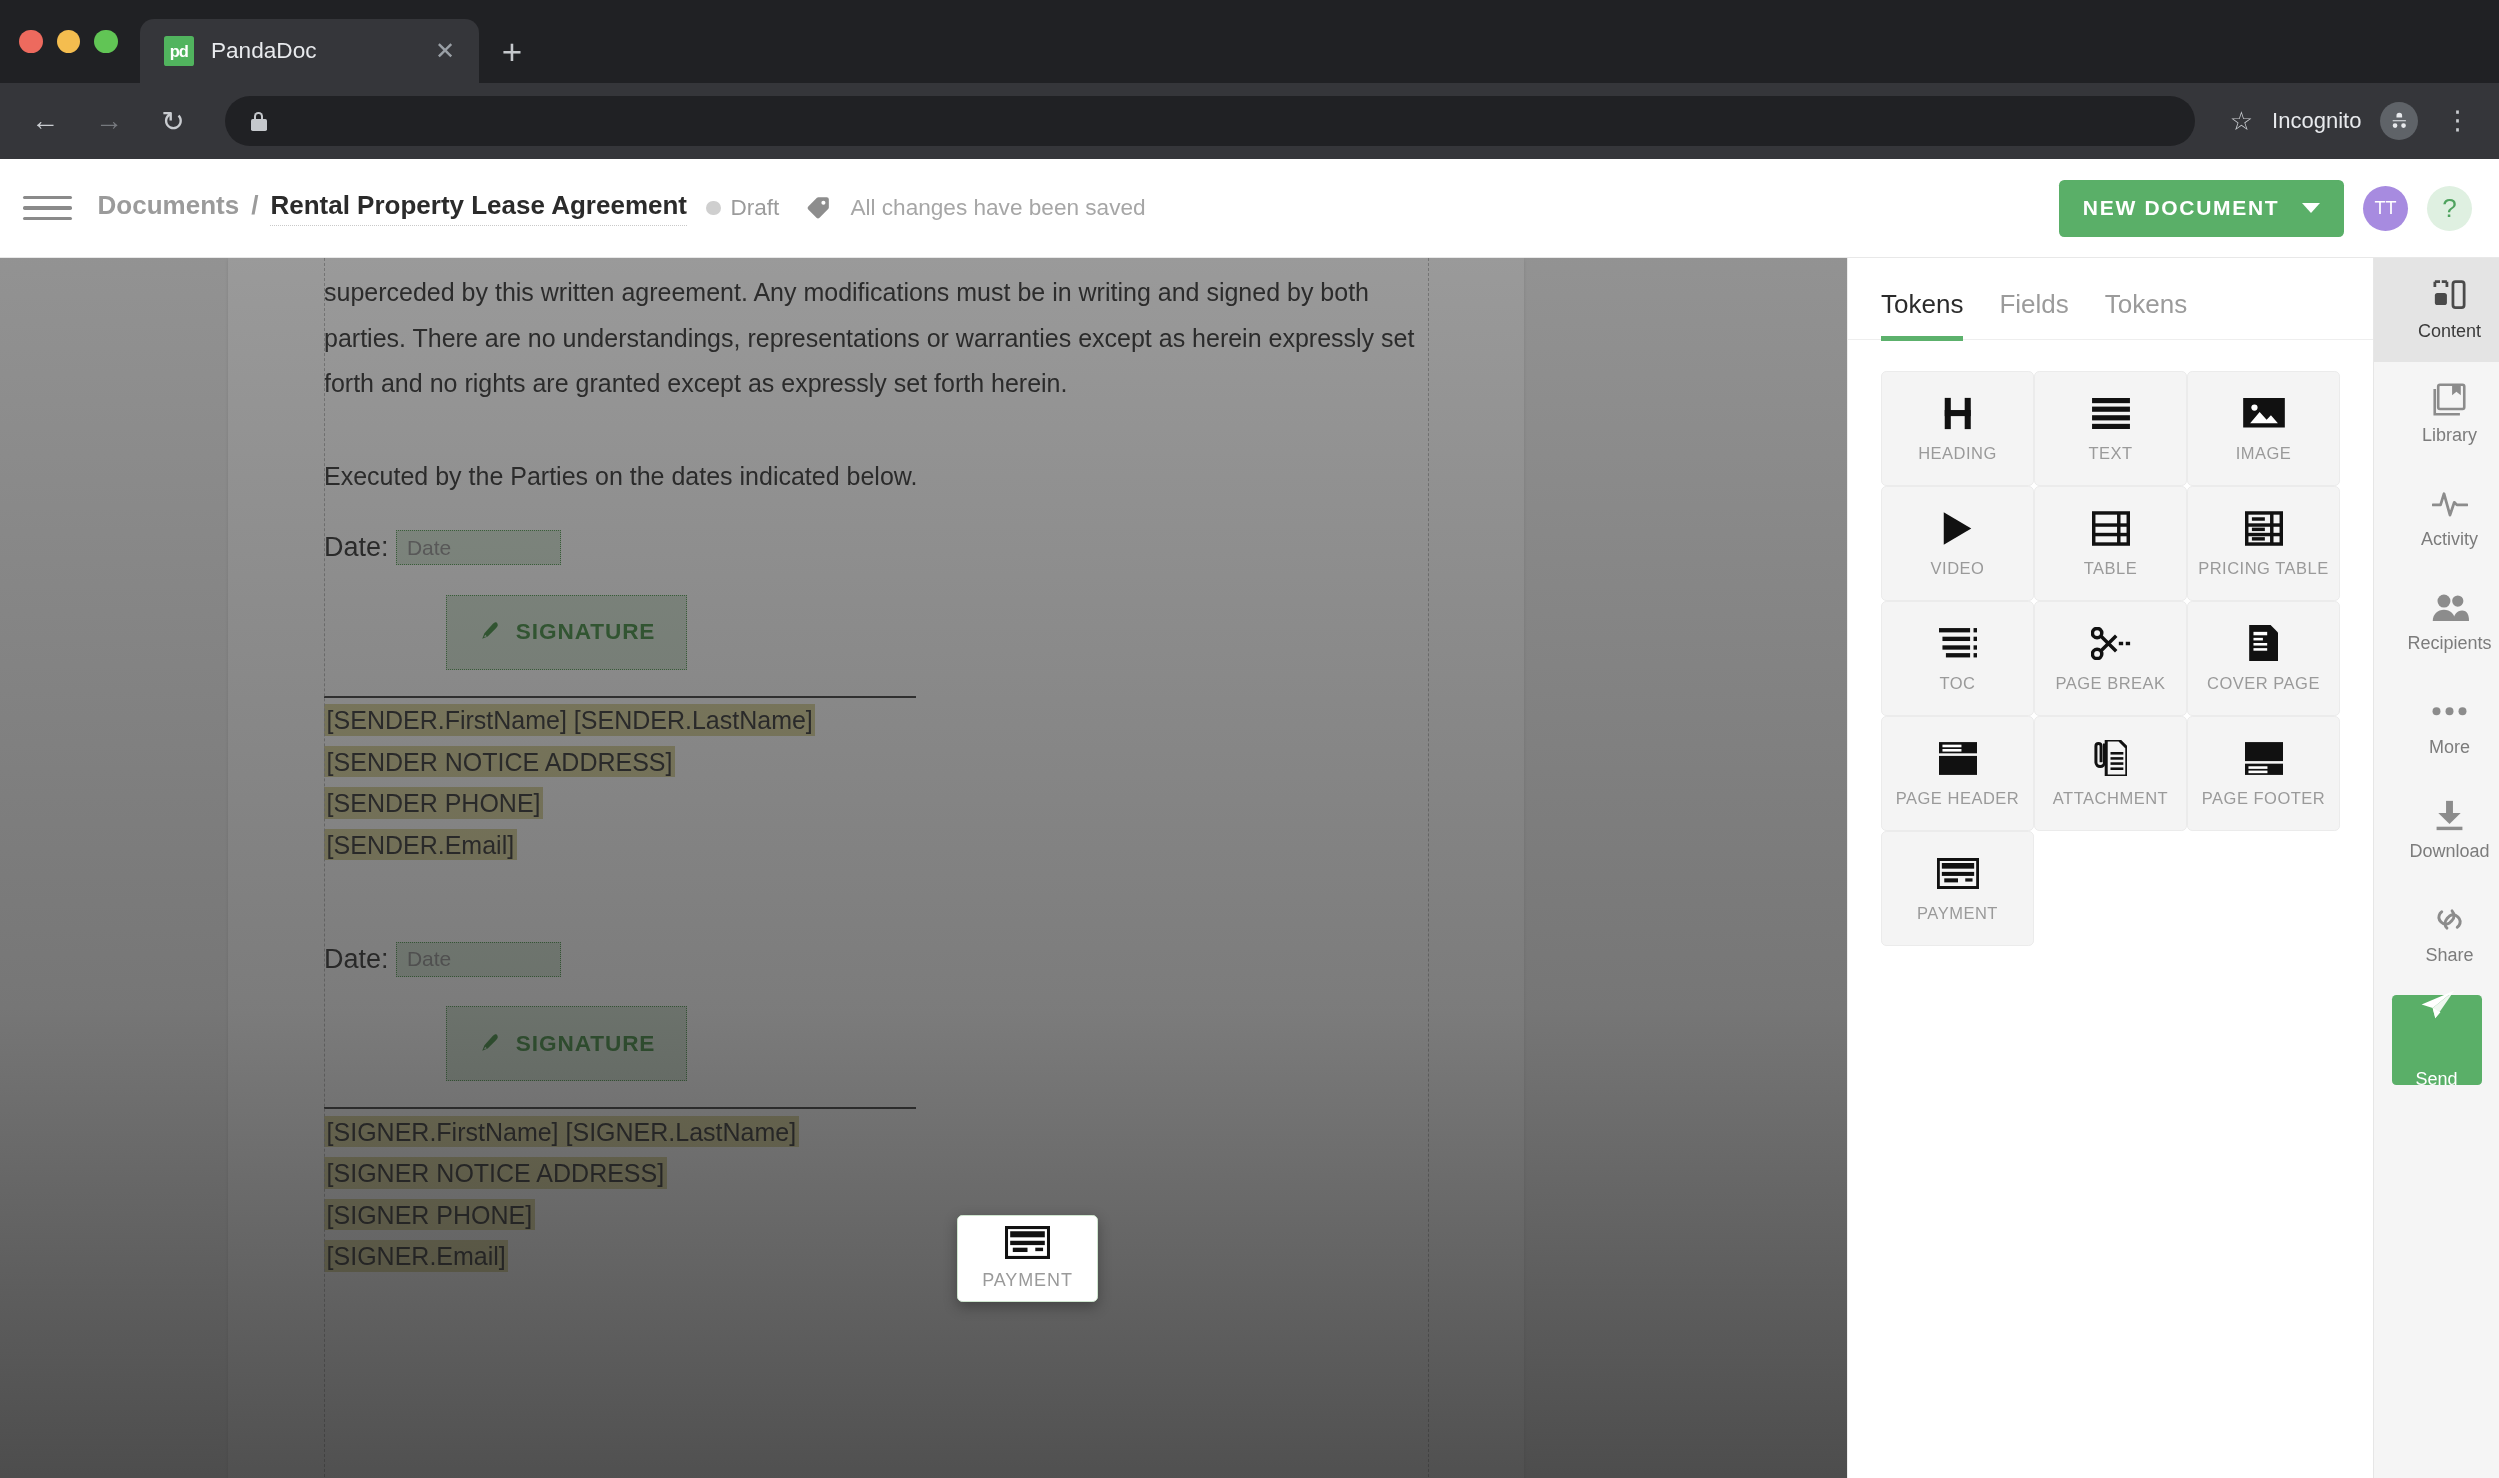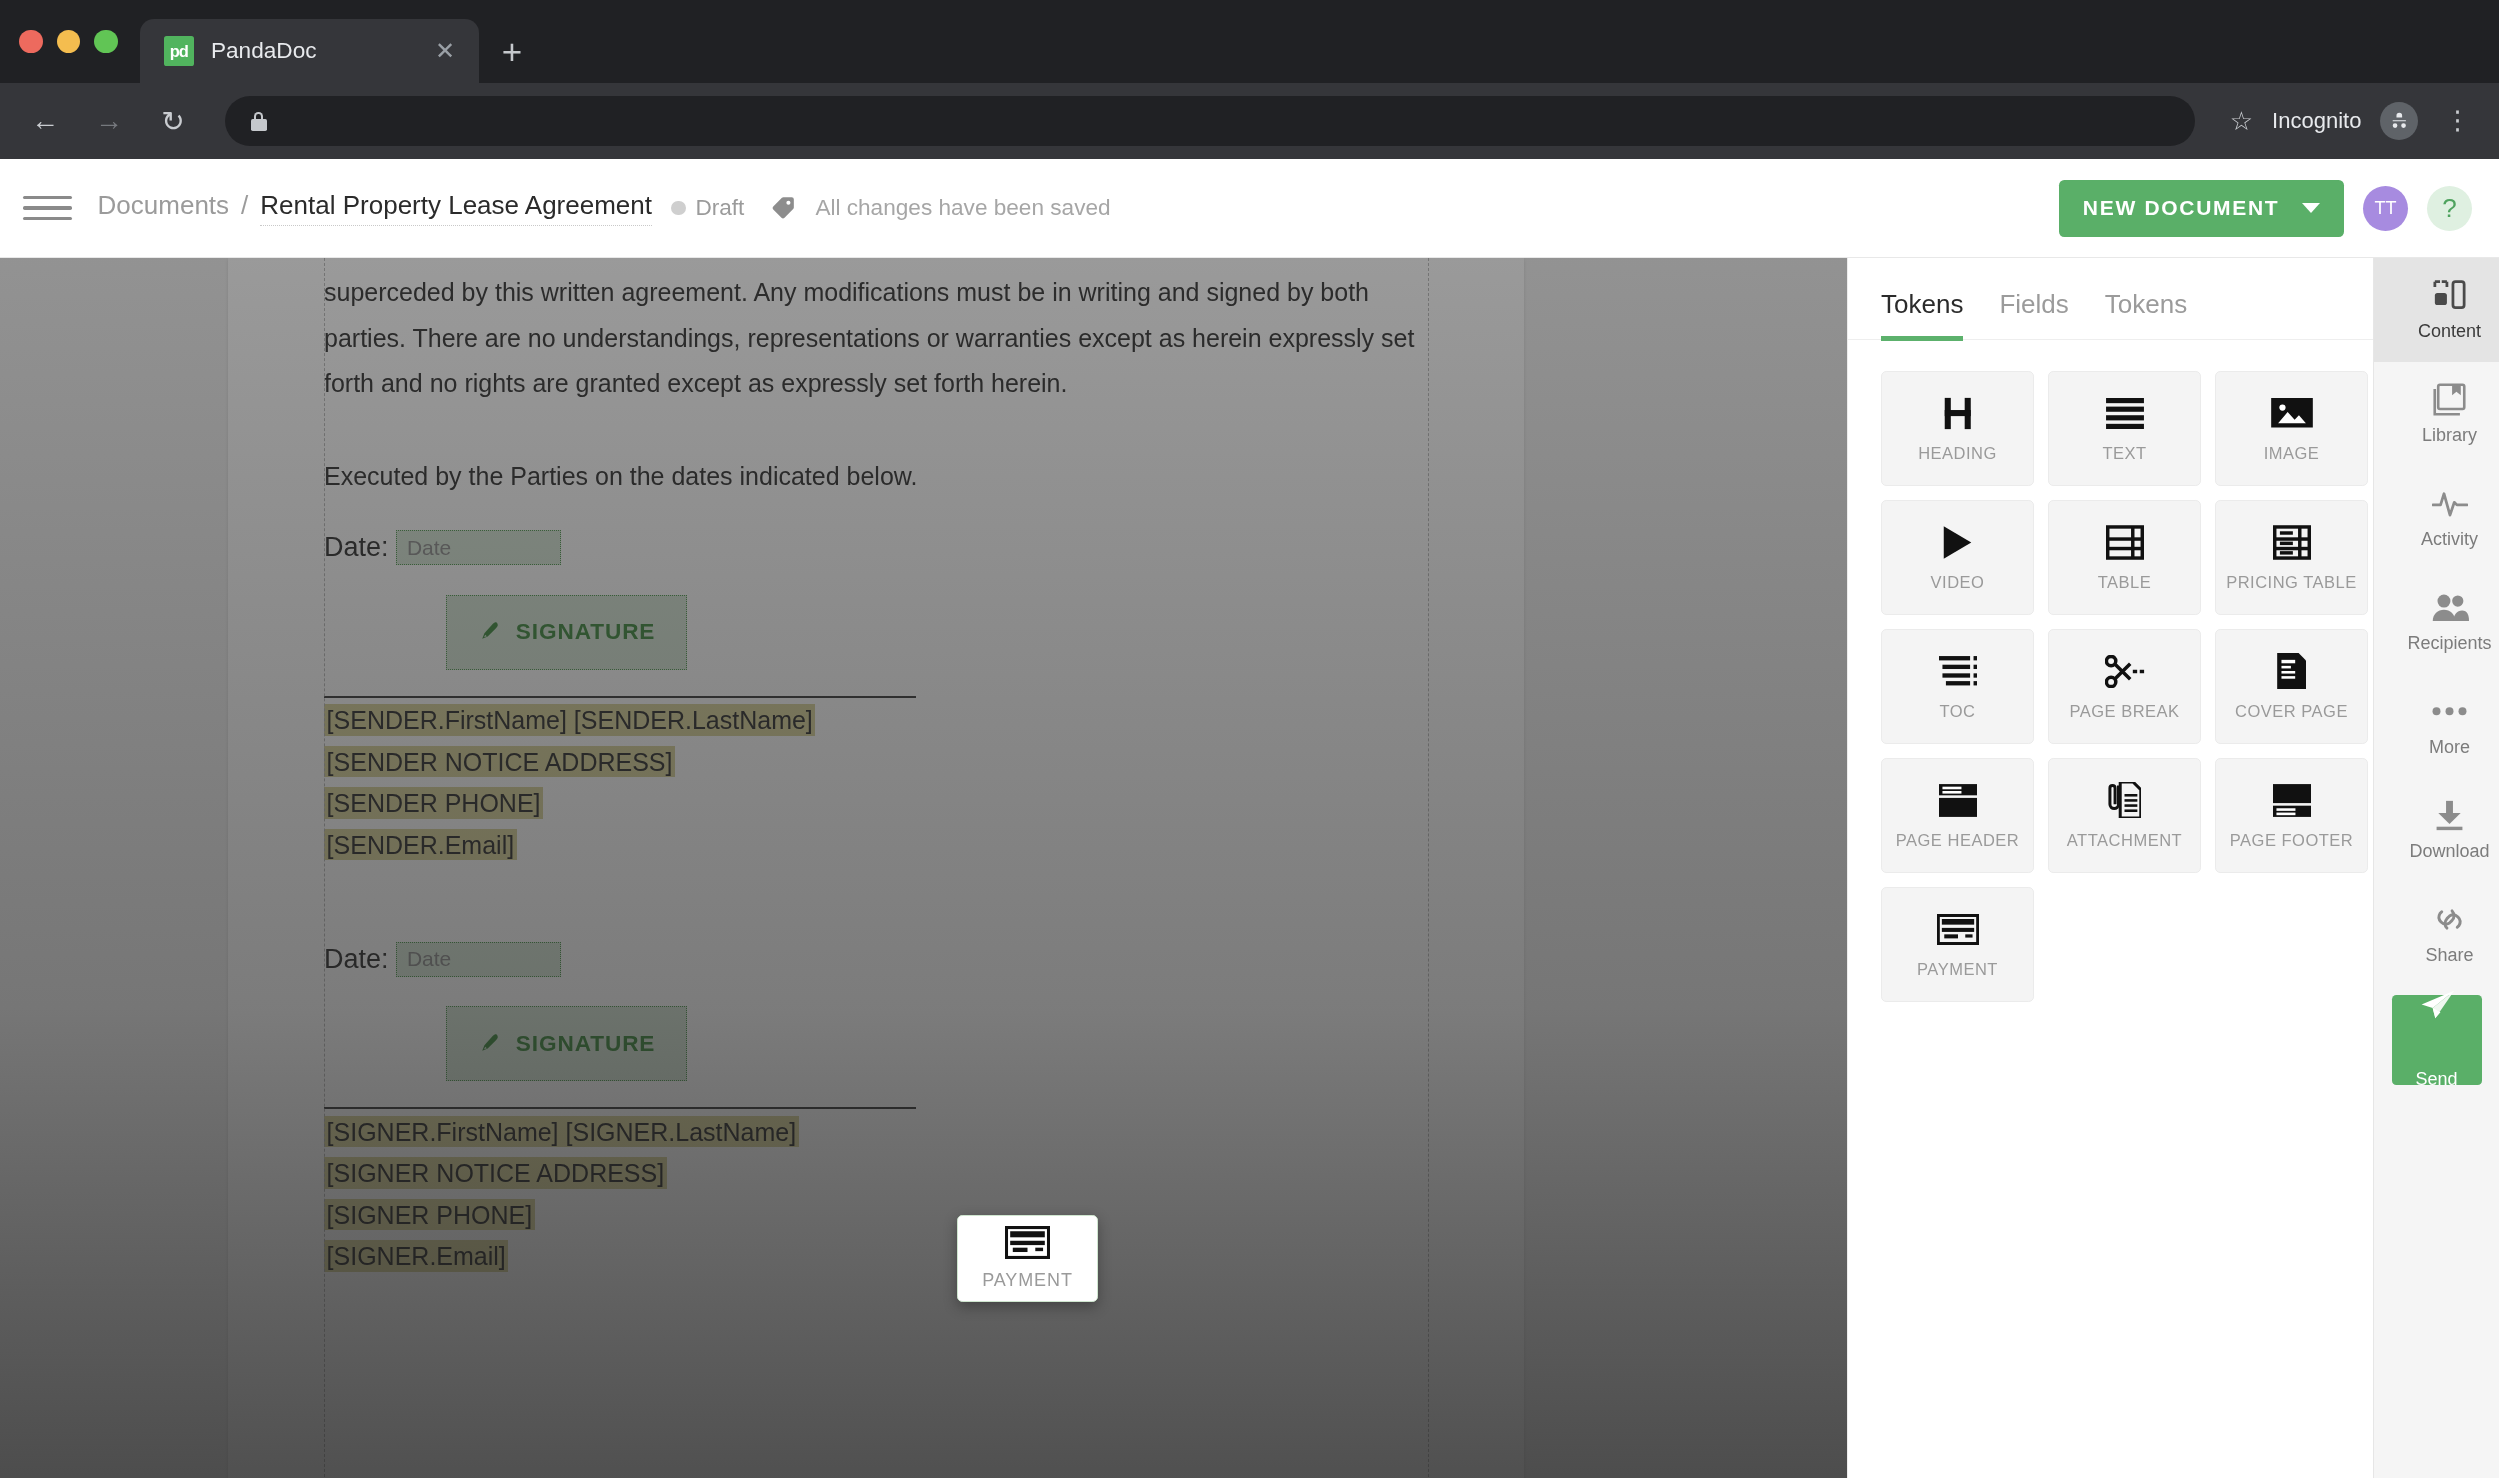--- a/index.html
+++ b/index.html
@@ -67,21 +67,21 @@
   }
   .menu-dots { color: #C9CCD0; font-size: 26px; line-height: 0.6; cursor: pointer; padding: 0 7px; }
 
   
   .app-header {
     height: 99px; background: #fff; display: flex; align-items: center;
     padding: 0 28px 0 22.6px; border-bottom: 0.9px solid #e8e8e8; position: relative; z-index: 40;
   }
   .hamburger { width: 49px; display: flex; flex-direction: column; gap: 7px; cursor: pointer; margin-right: 26px; }
   .hamburger span { height: 3.5px; background: #8a8a8a; border-radius: 1.7px; display: block; }
-  .breadcrumb { display: flex; align-items: baseline; gap: 12px; }
+  .breadcrumb { display: flex; align-items: baseline; gap: 12px; font-weight: bold; }
   .crumb-root { color: #9b9b9b; font-size: 26px; cursor: pointer; }
   .crumb-sep { color: #9b9b9b; font-size: 26px; }
   .doc-title {
     color: #2b2b2b; font-size: 26px; border-bottom: 1.7px dotted #c9c9c9;
     padding-bottom: 4.3px; cursor: text;
   }
   .status-pill { display: flex; align-items: center; gap: 9.6px; margin-left: 19px; }
   .status-dot { width: 14.8px; height: 14.8px; border-radius: 50%; background: #cfcfcf; }
   .status-text { color: #9b9b9b; font-size: 22.6px; }
   .tag-icon { margin-left: 26px; width: 26px; height: 26px; }
@@ -161,21 +161,21 @@
   .panel-tabs { display: flex; gap: 0; padding: 0 33px; border-bottom: 1.7px solid #eeeeee; }
   .panel-tab {
     font-size: 26px; color: #9b9b9b; padding: 31px 0 19px 0; margin-right: 36px;
     cursor: pointer; position: relative;
   }
   .panel-tab.active { color: #2b2b2b; }
   .panel-tab.active::after {
     content: ""; position: absolute; left: 0; right: 0; bottom: -1.7px; height: 5.2px; background: #5cb16c;
   }
   .block-grid {
-    display: grid; grid-template-columns: repeat(3, 153px); gap: 14px;
+    display: grid; grid-template-columns: repeat(3, 153px); 
     padding: 31px 33px;
   }
   .block-tile {
     height: 115px; background: #f4f4f4; border: 0.9px solid #ebebeb; border-radius: 5.2px;
     display: flex; flex-direction: column; align-items: center; justify-content: center;
     gap: 12px; cursor: grab;
   }
   .block-tile .lbl { font-size: 16.5px; color: #9a9a9a; letter-spacing: 0.5px; white-space: nowrap; }
   .block-icn { height: 38px; display: flex; align-items: center; justify-content: center; color: #111; }
 

